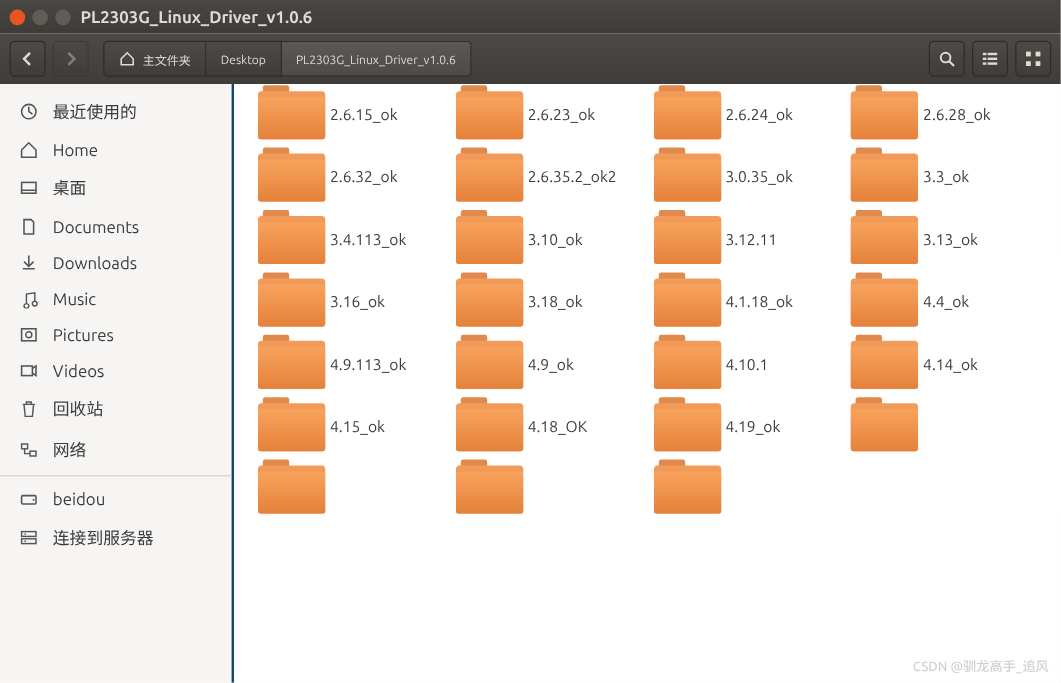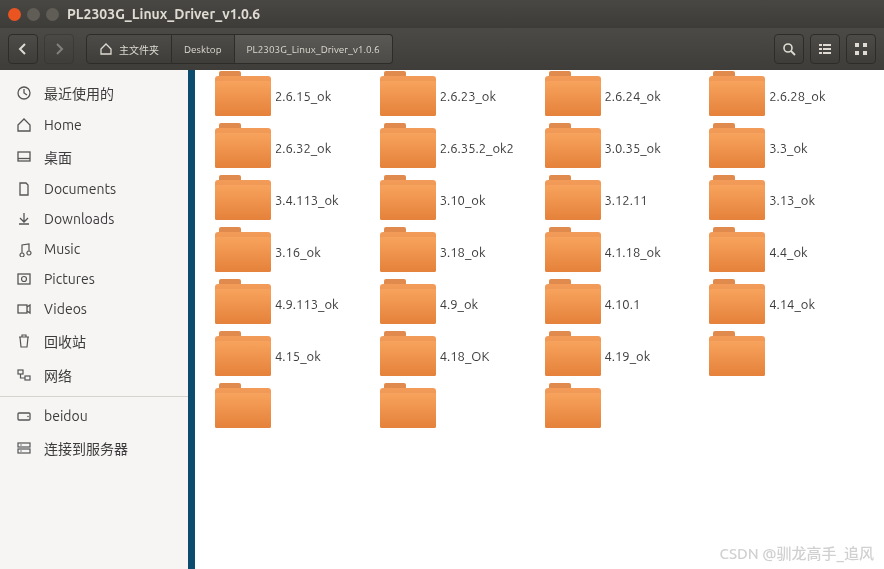--- a/index.html
+++ b/index.html
@@ -13,31 +13,31 @@
   .toolbar { height: 42px; background: linear-gradient(#4b4a46, #3e3d39); display: flex; align-items: center; padding: 0 8px; gap: 6px; }
   .nav-btn { width: 30px; height: 30px; display: flex; align-items: center; justify-content: center; border: 1px solid #2d2c28; border-radius: 4px; background: linear-gradient(#4c4b47,#3e3d39); color: #dfdbd2; }
   .nav-disabled { opacity: .4; }
   .crumb { height: 30px; display: flex; align-items: center; padding: 0 12px; border: 1px solid #2d2c28; border-left: none; background: linear-gradient(#4c4b47,#3e3d39); color: #dfdbd2; font-size: 10px; gap: 6px; }
   .crumb:first-of-type { border-left: 1px solid #2d2c28; border-top-left-radius: 4px; border-bottom-left-radius: 4px; }
   .crumb.active { background: linear-gradient(#5a5955,#4c4b47); }
   .crumb:last-of-type { border-top-right-radius: 4px; border-bottom-right-radius: 4px; }
   .spacer { flex: 1; }
   .tool-btn { width: 30px; height: 30px; display: flex; align-items: center; justify-content: center; border: 1px solid #2d2c28; border-radius: 4px; background: linear-gradient(#4c4b47,#3e3d39); color: #dfdbd2; }
   .content { display: flex; height: calc(569px - 28px - 42px); background: #fff; }
-  .sidebar { width: 195px; background: #f6f5f4; border-right: 7px solid #0c4a6e; padding-top: 6px; overflow-y: auto; }
+  .sidebar { width: 195px; background: #f6f5f4; border-right: 2px solid #0c4a6e; padding-top: 6px; overflow-y: auto; }
   .side-item { display: flex; align-items: center; gap: 12px; padding: 7px 16px; color: #3c3c3c; font-size: 14px; }
   .side-sep { height: 1px; background: #d6d3cf; margin: 4px 0; }
   .file-area { flex: 1; overflow-y: auto; background: #fff; position: relative; }
   .grid { display: grid; grid-template-columns: repeat(4, 1fr); padding: 6px 20px 0; column-gap: 10px; row-gap: 12px; }
   .file-item { display: flex; flex-direction: row; align-items: center; gap: 4px; font-size: 13px; color: #3c3c3c; }
   .folder-icon { width: 56px; height: 40px; position: relative; }
   .folder-back { position: absolute; inset: 0; background: linear-gradient(#f39c5a, #e07b33); border-radius: 3px 3px 2px 2px; }
   .folder-tab { position: absolute; top: -5px; left: 4px; width: 22px; height: 8px; background: #e08b4d; border-radius: 2px 2px 0 0; }
   .folder-front { position: absolute; top: 5px; left: 0; right: 0; bottom: 0; background: linear-gradient(#f7a35d, #e5813a); border-radius: 2px; }
-  .watermark { position: absolute; right: 10px; bottom: 6px; color: rgba(120,120,120,.35); font-size: 15px; font-weight: 500; margin-top: 24px; }
+  .watermark { position: absolute; right: 10px; bottom: 6px; color: rgba(120,120,120,.35); font-size: 11px; font-weight: 500; margin-top: 24px; }
   svg { display: block; }
 </style>
 </head>
 <body>
 
 <div class="titlebar">
   <div class="wm-btns">
     <div class="wm-btn wm-close"></div>
     <div class="wm-btn wm-min"></div>
     <div class="wm-btn wm-max"></div>

